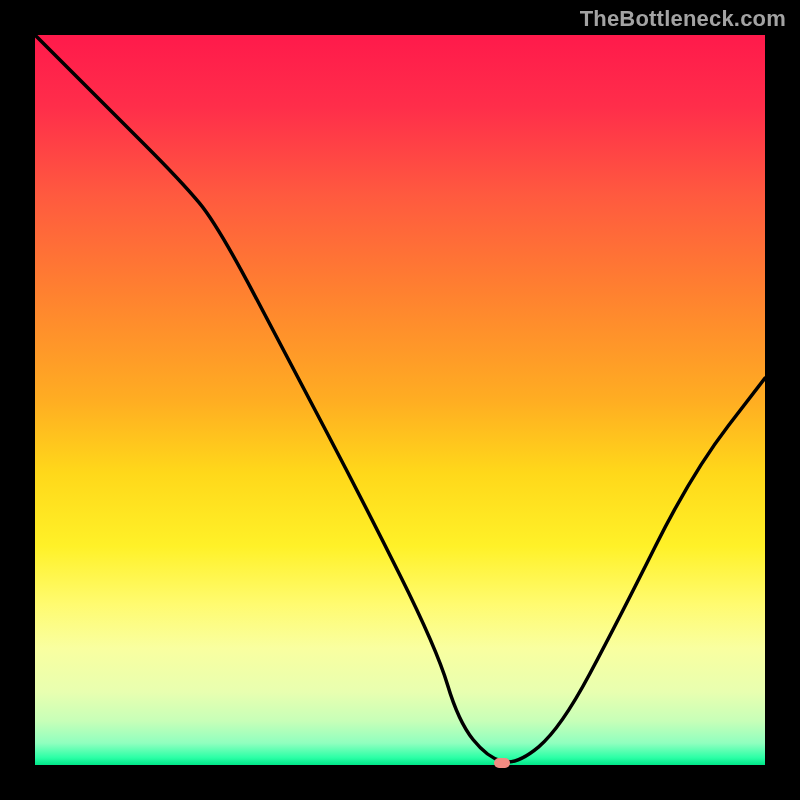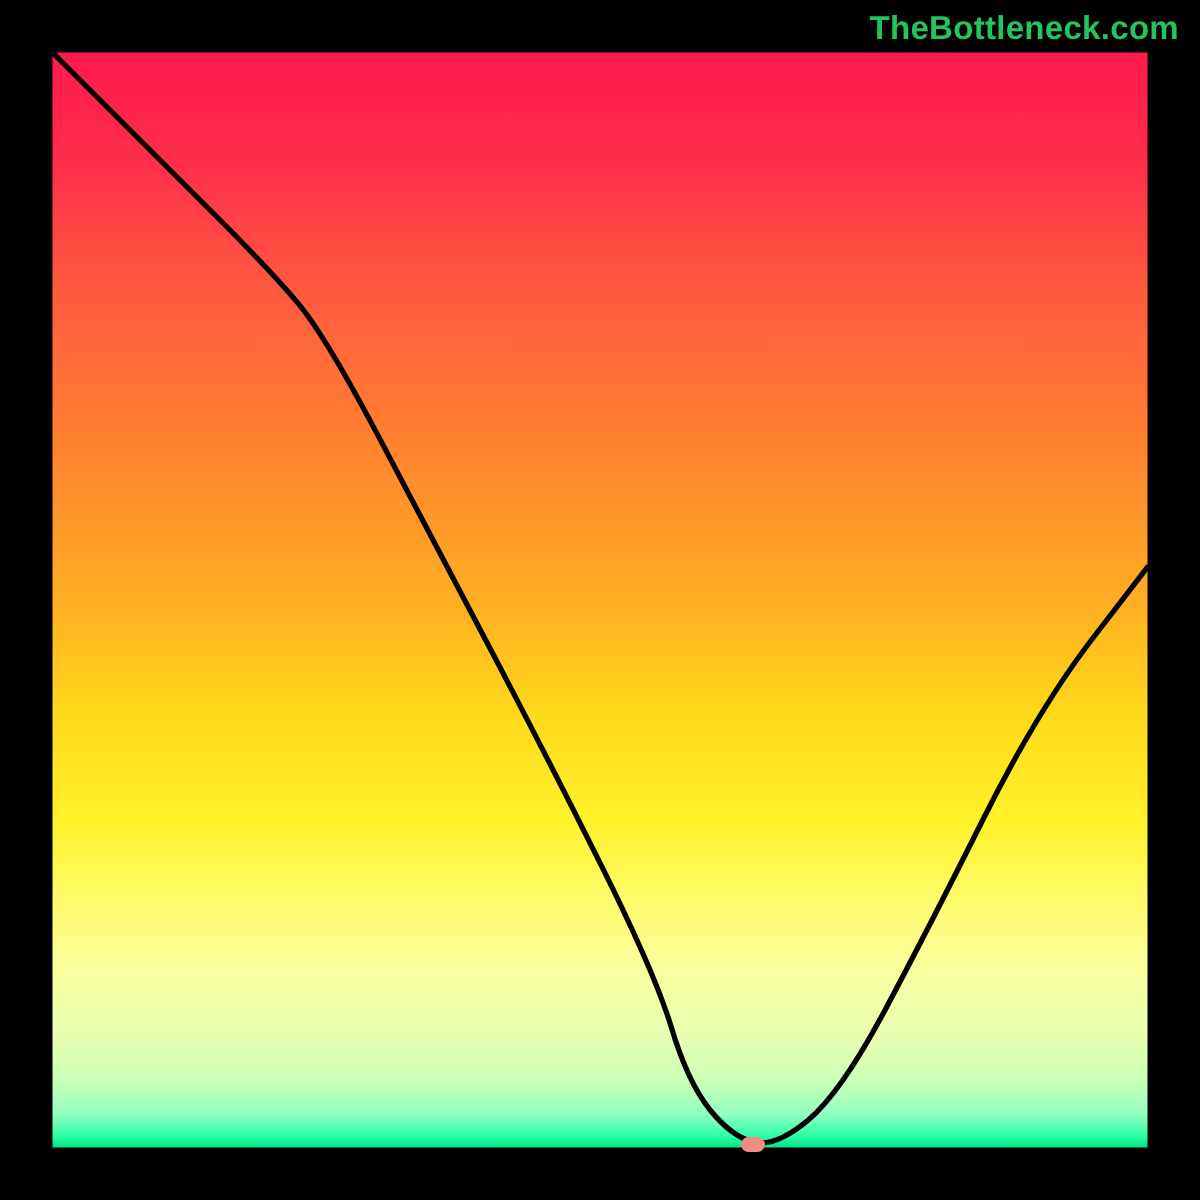--- a/index.html
+++ b/index.html
@@ -8,21 +8,21 @@
     width: 800px;
     height: 800px;
     background: #000;
     position: relative;
     font-family: Arial, Helvetica, sans-serif;
   }
   .watermark {
     position: absolute;
     top: 6px;
     right: 14px;
-    color: #22c55e;
+    color: #a3a3a3;
     font-size: 22px;
     font-weight: 600;
     letter-spacing: 0.2px;
     z-index: 10;
   }
   .plot-area {
     position: absolute;
     left: 35px;
     top: 35px;
     width: 730px;

